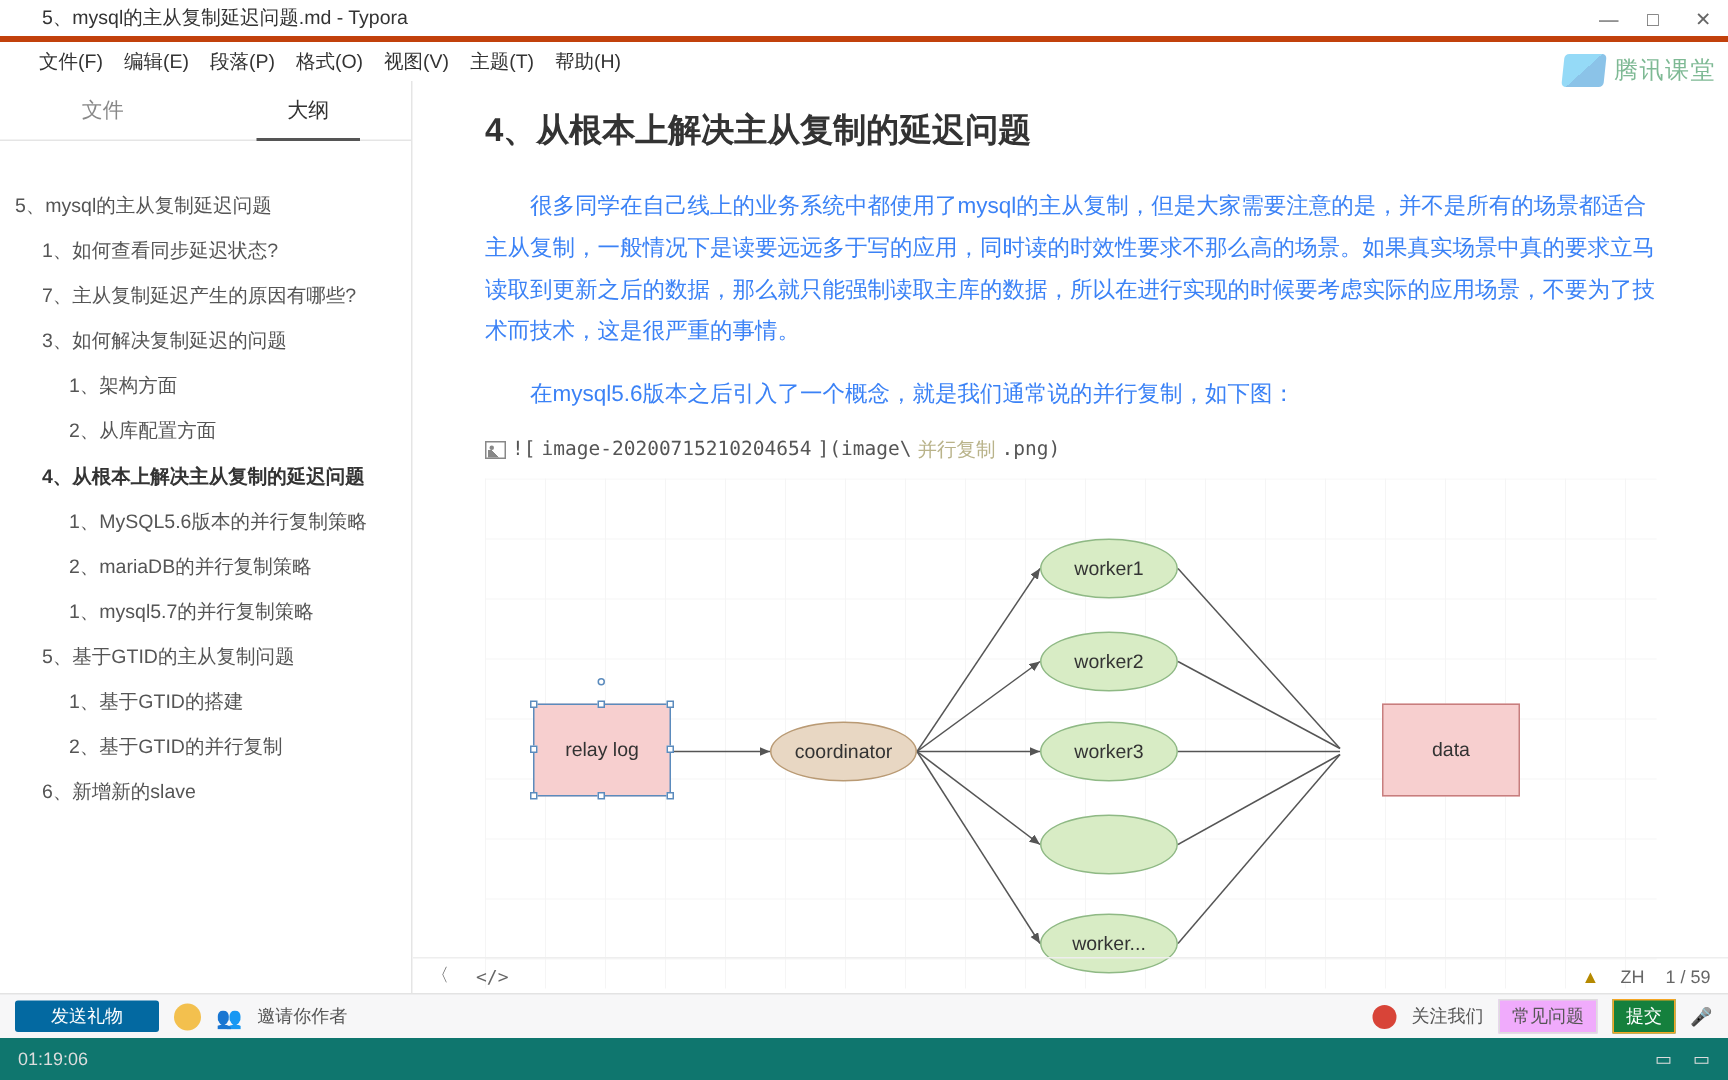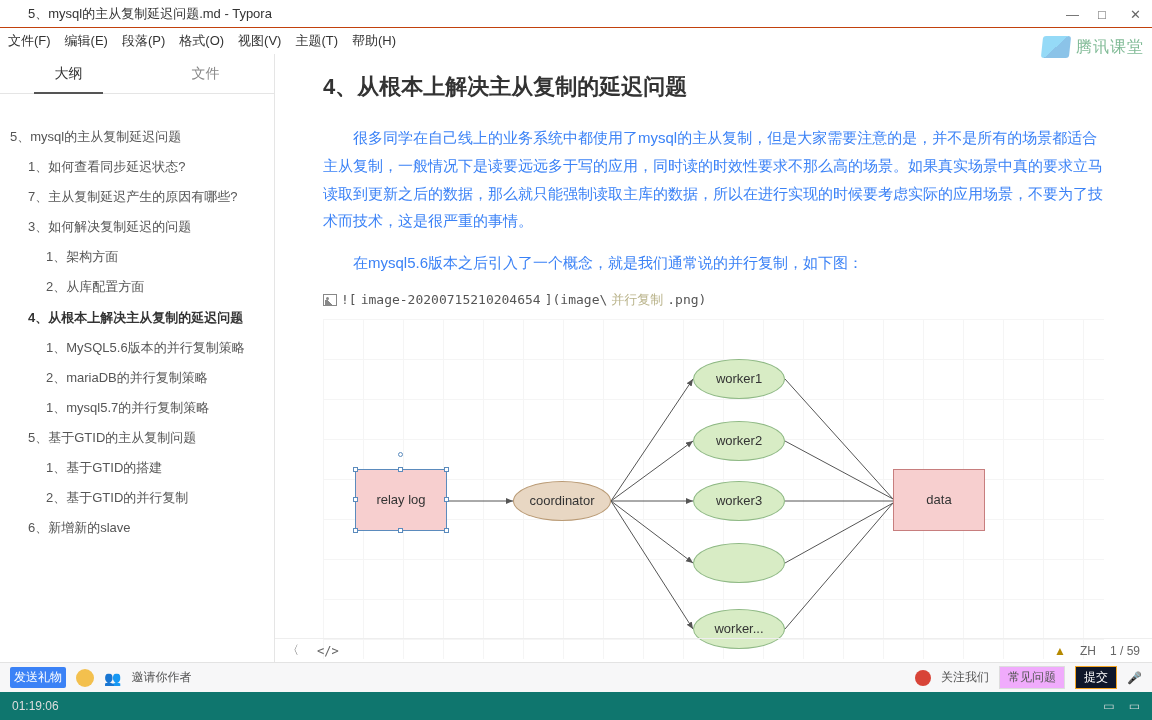--- a/index.html
+++ b/index.html
@@ -1,24 +1,24 @@
 <!DOCTYPE html>
 <html><head>
 <meta charset="utf-8">
 <style>
   * { box-sizing: border-box; margin: 0; padding: 0; }
   body { font-family: "Microsoft YaHei", Arial, sans-serif; font-size: 13px; color: #333; background: #fff; overflow: hidden; width: 1152px; height: 720px; }
   
-  .titlebar { height: 28px; display: flex; align-items: center; padding: 0 8px; background: #fff; border-bottom: 1px solid #c2410c; justify-content: space-between; }
+  .titlebar { height: 28px; display: flex; align-items: center; padding: 0 8px; background: #fff; border-bottom: 4px solid #c2410c; justify-content: space-between; }
   .titlebar-left { display: flex; align-items: center; gap: 6px; }
   .titlebar-icon { width: 14px; height: 14px; display: inline-block; }
   .titlebar-controls { display: flex; gap: 18px; color: #666; }
   .win-btn { width: 14px; height: 14px; cursor: default; }
 
-  .menubar { height: 26px; display: flex; align-items: center; gap: 14px; padding: 0 8px; font-size: 13px; color: #333; }
+  .menubar { height: 26px; display: flex; align-items: center; gap: 14px; padding: 0 8px; font-size: 13px; color: #333; margin-left: 18px; }
   .menubar span { cursor: default; }
 
   .app-body { display: flex; height: calc(720px - 28px - 26px - 28px - 30px); }
   
   .sidebar { width: 275px; border-right: 1px solid #e5e5e5; display: flex; flex-direction: column; }
   .sidebar-tabs { display: flex; height: 40px; border-bottom: 1px solid #e5e5e5; }
   .sidebar-tab { flex: 1; display: flex; align-items: center; justify-content: center; font-size: 14px; color: #888; cursor: default; }
   .sidebar-tab.active { color: #333; font-weight: 500; position: relative; }
   .sidebar-tab.active::after { content:""; position:absolute; bottom:-1px; left:25%; right:25%; height:2px; background:#555; }
 
@@ -55,27 +55,27 @@
   .watermark-text { color:#15803d; font-size:16px; letter-spacing:1px; }
 
   .status { height: 24px; border-top:1px solid #eee; display:flex; align-items:center; justify-content:space-between; padding: 0 12px; font-size:12px; color:#666; }
   .status-left { display:flex; gap:18px; align-items:center; }
   .status-right { display:flex; gap:14px; align-items:center; }
   .chevron { font-family: monospace; }
   .warn { color:#b58900; }
 
   .bottom-bar { height: 30px; background:#f7f7f8; border-top:1px solid #e3e3e3; display:flex; align-items:center; justify-content: space-between; padding:0 10px; font-size:12px; color:#555; }
   .bottom-left { display:flex; gap:10px; align-items:center; }
-  .btn-blue { background:#3b82f6; color:#fff; padding:2px 4px; border-radius:2px; }
+  .btn-blue { background:#0369a1; color:#fff; padding:2px 24px; border-radius:2px; }
   .avatar { width:18px; height:18px; border-radius:50%; background:#f3c04e; }
   .people { font-size:14px; }
   .bottom-right { display:flex; gap:10px; align-items:center; }
   .weibo { width:16px; height:16px; border-radius:50%; background:#d84438; }
   .tag { background:#f0abfc; padding:2px 8px; border:1px solid #ddd; }
-  .tag.orange { background:#0f172a; color:#fff; border-color:#f5a623; }
+  .tag.orange { background:#15803d; color:#fff; border-color:#f5a623; }
 
   .taskbar { height: 28px; background:#0f766e; color:#ddd; display:flex; align-items:center; justify-content:space-between; padding:0 12px; font-size:12px; }
   .taskbar-right { display:flex; gap:14px; align-items:center; }
 </style>
 </head>
 <body>
 
 <div class="titlebar">
   <div class="titlebar-left">
     <span class="titlebar-icon"></span>
@@ -99,22 +99,22 @@
 </div>
 
 <div class="watermark">
   <div class="watermark-icon"></div>
   <div class="watermark-text">腾讯课堂</div>
 </div>
 
 <div class="app-body">
   <div class="sidebar">
     <div class="sidebar-tabs">
+      <div class="sidebar-tab">文件</div>
       <div class="sidebar-tab active">大纲</div>
-      <div class="sidebar-tab">文件</div>
     </div>
     <div class="outline">
       <div class="outline-item l1">5、mysql的主从复制延迟问题</div>
       <div class="outline-item l2">1、如何查看同步延迟状态?</div>
       <div class="outline-item l2">7、主从复制延迟产生的原因有哪些?</div>
       <div class="outline-item l2">3、如何解决复制延迟的问题</div>
       <div class="outline-item l3">1、架构方面</div>
       <div class="outline-item l3">2、从库配置方面</div>
       <div class="outline-item l2 bold">4、从根本上解决主从复制的延迟问题</div>
       <div class="outline-item l3">1、MySQL5.6版本的并行复制策略</div>
@@ -176,21 +176,21 @@
         <div class="handle" style="left:calc(50% - 3px); top:-18px; border-radius:50%;"></div>
       </div>
       <div class="node oval brown" style="left:190px; top:162px;">coordinator</div>
 
       <div class="node oval" style="left:370px; top:40px;">worker1</div>
       <div class="node oval" style="left:370px; top:102px;">worker2</div>
       <div class="node oval" style="left:370px; top:162px;">worker3</div>
       <div class="node oval" style="left:370px; top:224px;"></div>
       <div class="node oval" style="left:370px; top:290px;">worker...</div>
 
-      <div class="node rect" style="left:570px; top:150px;">data</div>
+      <div class="node rect" style="left:598px; top:150px;">data</div>
     </div>
 
     <div class="status" style="position:absolute; left:0; right:0; bottom:0;">
       <div class="status-left">
         <span class="chevron">〈</span>
         <span class="chevron">&lt;/&gt;</span>
       </div>
       <div class="status-right">
         <span class="warn">▲</span>
         <span>ZH</span>

